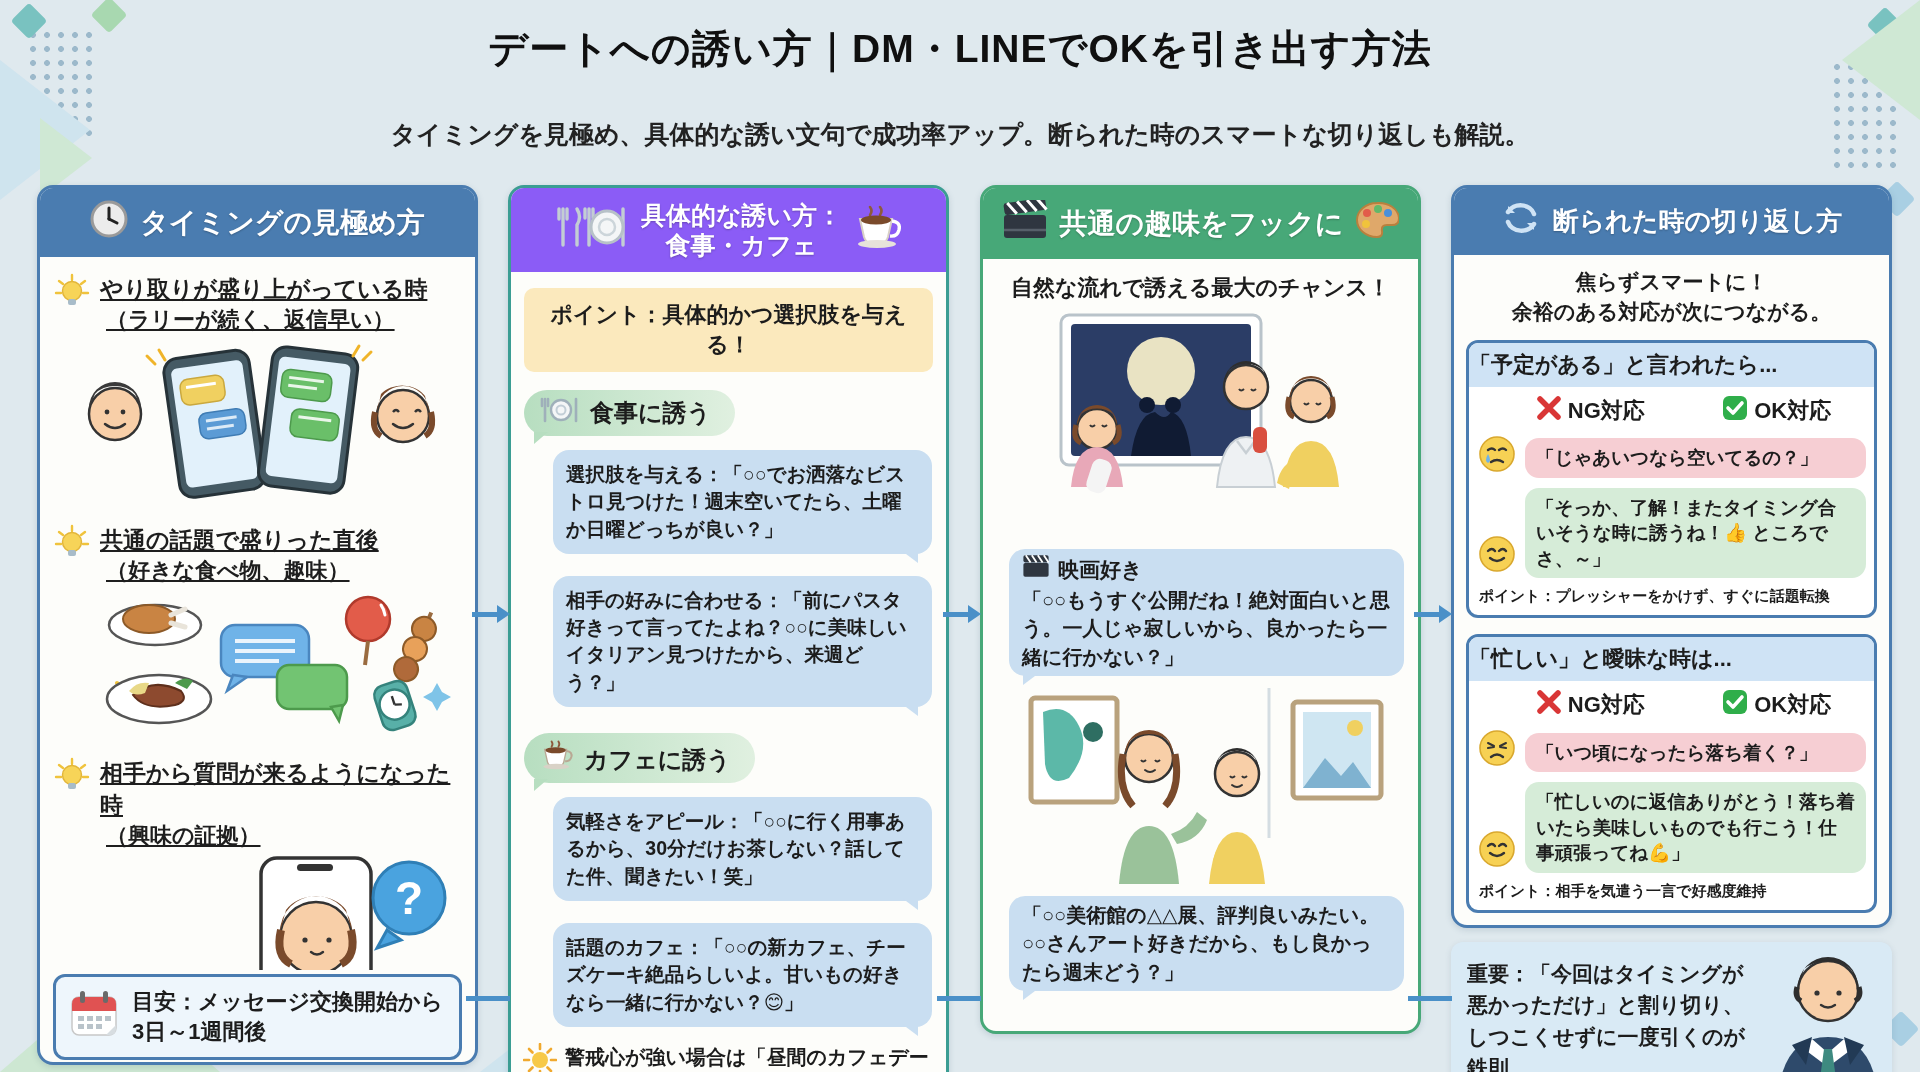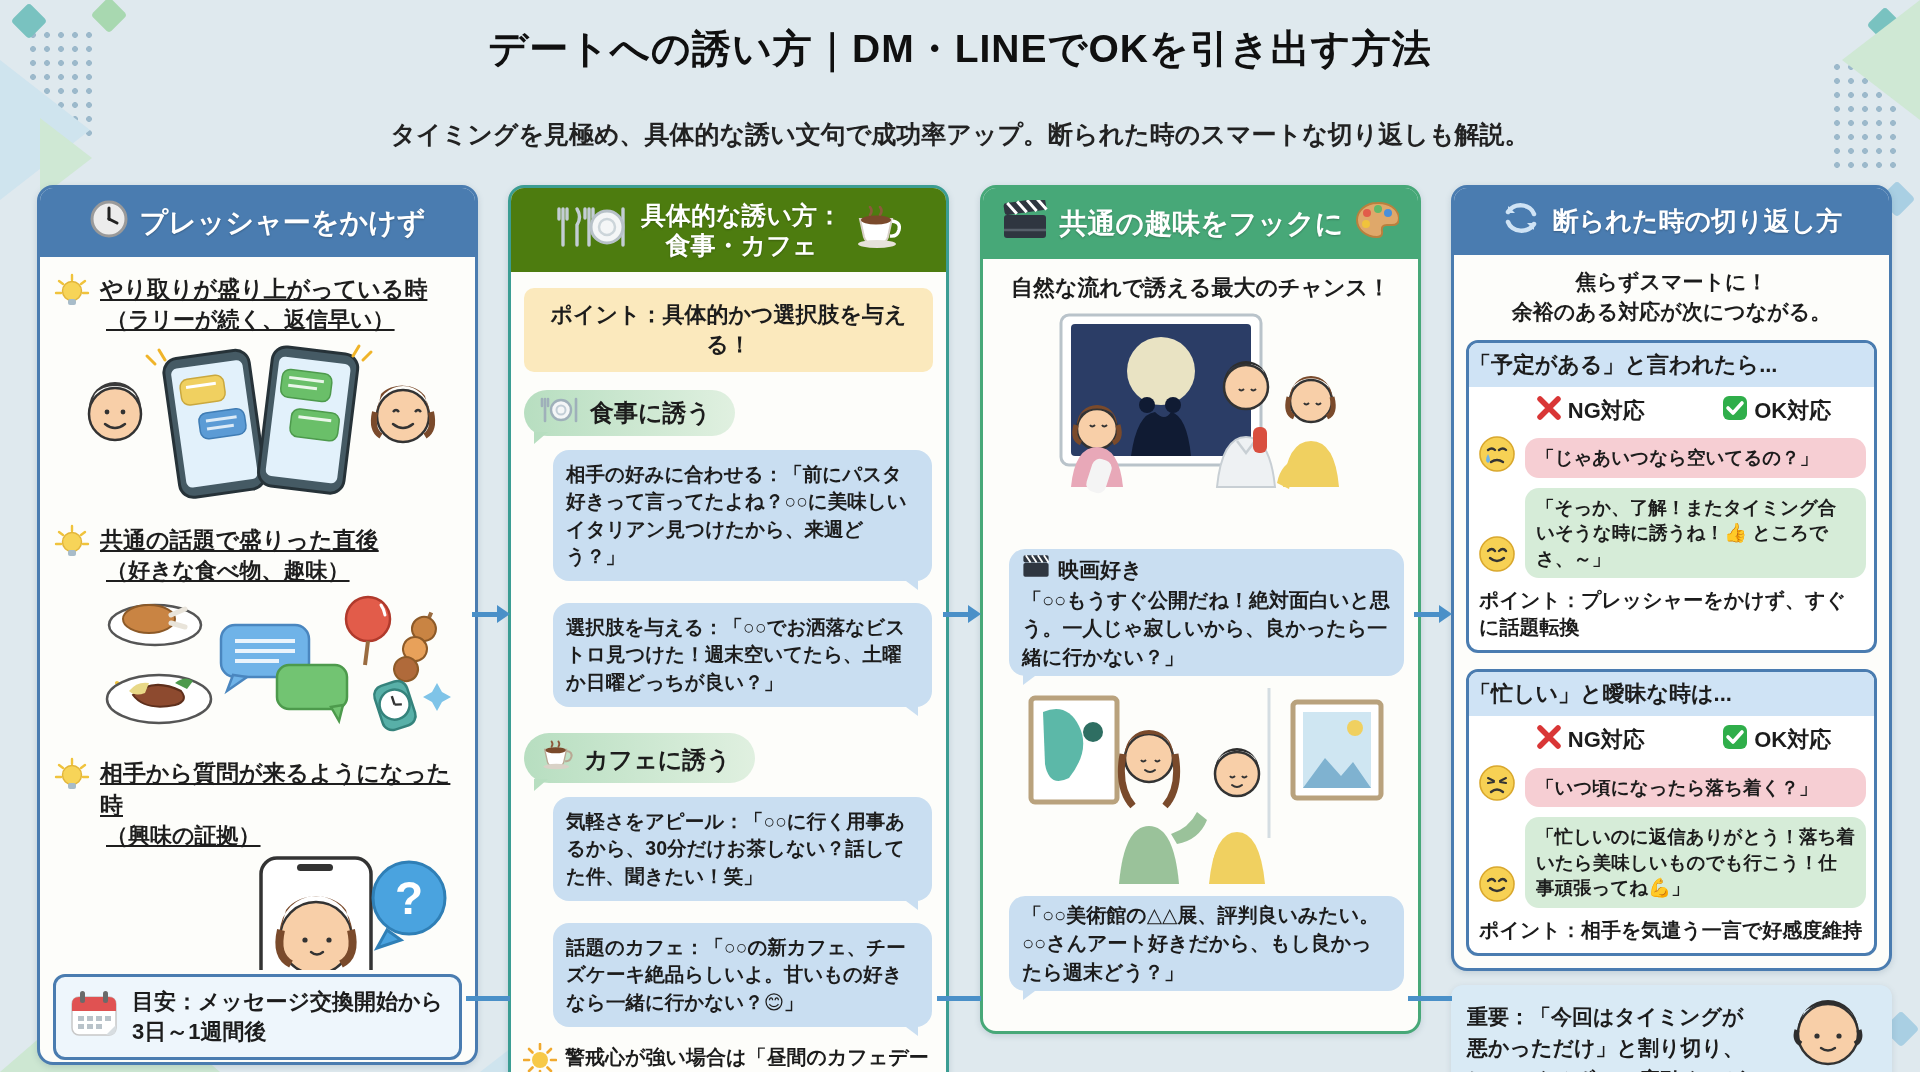--- a/index.html
+++ b/index.html
@@ -32,21 +32,21 @@
     display:flex;flex-direction:column;box-shadow:0 2px 6px rgba(60,90,110,.18);}
   .col1 .col-box{border:3px solid #4a7cb0;height:874px;}
   .col2 .col-box{border:3px solid #3b9d93;min-height:826px;}
   .col3 .col-box{border:3px solid #47a878;min-height:843px;}
   .col4-main{border:3px solid #4a7cb0;background:#fdfdfa;border-radius:16px;overflow:hidden;
     display:flex;flex-direction:column;box-shadow:0 2px 6px rgba(60,90,110,.18);}
 
   .col-header{display:flex;align-items:center;justify-content:center;gap:12px;
     color:#fff;font-weight:bold;padding:12px 8px;text-shadow:0 1px 2px rgba(0,0,0,.25);}
   .col1 .col-header{background:#4a7cb0;font-size:28px;}
-  .col2 .col-header{background:#4d7c0f;font-size:25px;line-height:1.2;}
+  .col2 .col-header{background:#8b5cf6;font-size:25px;line-height:1.2;}
   .col3 .col-header{background:#47a878;font-size:28px;}
   .col4 .col-header{background:#4a7cb0;font-size:26px;}
   .hdr-2line{text-align:center;}
 
   
   .k-item{display:flex;align-items:flex-start;gap:10px;padding:16px 14px 0 14px;}
   .k-item .txt{font-weight:bold;font-size:23px;line-height:1.4;color:#1e1e1e;text-decoration:underline;}
   .k-item .note{display:block;font-size:22px;padding-left:6px;}
   .illus{align-self:center;}
   .col1-footer{margin:auto 13px 13px 13px;background:#eef6fc;border:3px solid #4a7cb0;
@@ -81,21 +81,21 @@
   .c4-section{margin:4px 12px 12px 12px;border:3px solid #4a7cb0;border-radius:12px;
     overflow:hidden;background:#fff;}
   .c4-sec-title{background:#cfe3f5;font-weight:bold;font-size:22px;padding:7px 0;}
   .ngok-row{display:flex;justify-content:space-around;align-items:center;
     padding:8px 4px 2px 4px;font-weight:bold;font-size:22px;margin-left:24px;}
   .ngok-row .lab{display:flex;align-items:center;gap:6px;}
   .reply-row{display:flex;align-items:flex-end;gap:8px;padding:5px 8px;}
   .reply{border-radius:14px;padding:7px 11px;font-weight:bold;font-size:18.5px;line-height:1.38;flex:1;}
   .reply.ng{background:#f6ced3;}
   .reply.ok{background:#d6ecd8;}
-  .c4-point{font-weight:bold;font-size:20px;padding:4px 10px 9px 10px;font-family:Liberation Mono, monospace;}
+  .c4-point{font-weight:bold;font-size:15px;padding:4px 10px 9px 10px;font-family:Liberation Mono, monospace;}
   .important{position:relative;margin-top:14px;background:#d9eaf5;border-radius:12px;
     padding:16px 146px 16px 16px;font-weight:bold;font-size:21px;line-height:1.5;
     min-height:100px;box-shadow:0 2px 6px rgba(60,90,110,.15);}
   .man-illus{position:absolute;right:-6px;bottom:-4px;}
 
   
   .arrow{position:absolute;width:26px;height:5px;background:#4a90c8;top:612px;}
   .arrow::after{content:"";position:absolute;right:-12px;top:-7px;
     border-left:13px solid #4a90c8;border-top:9px solid transparent;border-bottom:9px solid transparent;}
   .bline{position:absolute;height:5px;background:#4a90c8;top:996px;width:44px;}
@@ -123,21 +123,21 @@
 <div class="col col1" style="left:37px;">
   <div class="col-box">
     <div class="col-header">
       <span>
         <svg width="38" height="38" viewBox="0 0 38 38">
           <circle cx="19" cy="19" r="17" fill="#ececec" stroke="#9a9a9a" stroke-width="3"></circle>
           <line x1="19" y1="19" x2="19" y2="8" stroke="#222" stroke-width="3" stroke-linecap="round"></line>
           <line x1="19" y1="19" x2="27" y2="23" stroke="#222" stroke-width="3" stroke-linecap="round"></line>
         </svg>
       </span>
-      <span>プレッシャーをかけず</span>
+      <span>タイミングの見極め方</span>
     </div>
 
     <div class="k-item">
       <span>
         <svg width="36" height="36" viewBox="0 0 36 36">
           <g stroke="#f0c33c" stroke-width="2.4" stroke-linecap="round">
             <line x1="18" y1="2" x2="18" y2="7"></line>
               <line x1="5" y1="8" x2="9" y2="11"></line>
               <line x1="31" y1="8" x2="27" y2="11"></line>
             <line x1="2" y1="20" x2="7" y2="20"></line>
@@ -355,22 +355,22 @@
               <line x1="8" y1="2" x2="8" y2="9"></line>
             <line x1="36" y1="2" x2="36" y2="24"></line>
           </g>
           <circle cx="21" cy="13" r="10" fill="#f4f6f7" stroke="#9fb0ba" stroke-width="2.4"></circle>
           <circle cx="21" cy="13" r="4.5" fill="none" stroke="#c2ced6" stroke-width="2"></circle>
         </svg>
       </span>
       <span>食事に誘う</span>
     </div>
 
+    <div class="bubble">選択肢を与える：「○○でお洒落なビストロ見つけた！週末空いてたら、土曜か日曜どっちが良い？」</div>
     <div class="bubble">相手の好みに合わせる：「前にパスタ好きって言ってたよね？○○に美味しいイタリアン見つけたから、来週どう？」</div>
-    <div class="bubble">選択肢を与える：「○○でお洒落なビストロ見つけた！週末空いてたら、土曜か日曜どっちが良い？」</div>
 
     <div class="pill">
       <span>
         <svg width="34" height="30" viewBox="0 0 48 44">
           <path d="M16 2 q3 4 0 8 M26 2 q3 4 0 8" stroke="#8d5a3b" stroke-width="2.6" fill="none" stroke-linecap="round"></path>
           <path d="M6 14 h32 l-4 18 a8 8 0 0 1 -8 6 h-8 a8 8 0 0 1 -8 -6z" fill="#fff" stroke="#b9a894" stroke-width="2"></path>
           <ellipse cx="22" cy="15" rx="15" ry="4.5" fill="#7a4a2b"></ellipse>
           <path d="M38 16 q9 1 7 9 q-2 7 -9 6" fill="none" stroke="#b9a894" stroke-width="3"></path>
           <ellipse cx="23" cy="39" rx="19" ry="4" fill="#d9d2c7"></ellipse>
         </svg>

